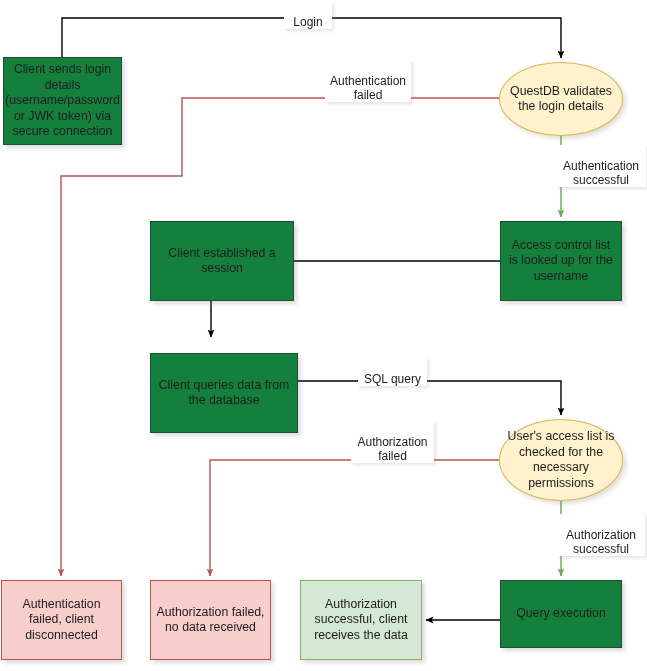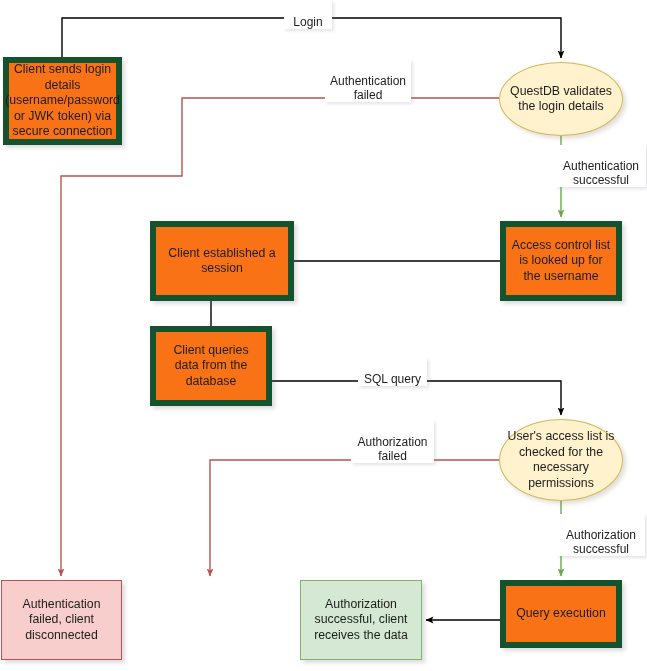--- a/index.html
+++ b/index.html
@@ -32,22 +32,22 @@
     align-items: center;
     justify-content: center;
     text-align: center;
     font-size: 12.3px;
     line-height: 15.5px;
     color: #1d1d1d;
     padding: 2px 5px;
     box-shadow: 3px 3px 4px rgba(100,100,120,0.22);
   }
   .node.rect {
-    background: #f97316;
-    border: 6px solid #14532d;
+    background: #15803d;
+    border: 1px solid #14532d;
   }
   .node.rect-red {
     background: #f8cecc;
     border: 1px solid #b85450;
   }
   .node.rect-green {
     background: #d5e8d4;
     border: 1px solid #82b366;
   }
   .node.ellipse {
@@ -136,36 +136,39 @@
   </div>
 
   <div class="node rect" style="left:500px; top:221px; width:122px; height:80px;align-items:center;">
     <span class="txt">Access control list is looked up for the username</span>
   </div>
 
   <div class="node rect" style="left:150px; top:221px; width:144px; height:80px;">
     <span class="txt">Client established a session</span>
   </div>
 
-  <div class="node rect" style="left:150px; top:326px; width:122px; height:80px;">
+  <div class="node rect" style="left:150px; top:353px; width:148px; height:80px;">
     <span class="txt">Client queries data from the database</span>
   </div>
 
   <div class="node ellipse" style="left:499px; top:419px; width:124px; height:82px;">
     <span class="txt">User's access list is checked for the necessary permissions</span>
   </div>
 
   <div class="node rect" style="left:500px; top:580px; width:122px; height:68px;">
     <span class="txt">Query execution</span>
   </div>
 
   <div class="node rect-red" style="left:1px; top:580px; width:121px; height:80px;">
     <span class="txt">Authentication failed, client disconnected</span>
   </div>
 
+  <div class="node rect-red" style="left:150px; top:580px; width:121px; height:80px;">
+    <span class="txt">Authorization failed, no data received</span>
+  </div>
 
   <div class="node rect-green" style="left:300px; top:580px; width:122px; height:80px;">
     <span class="txt">Authorization successful, client receives the data</span>
   </div>
 
   <div class="edge-label" style="left:284px; top:1px; width:44px;">
     <span>Login</span>
   </div>
 
   <div class="edge-label" style="left:325px; top:60px; width:82px;">

